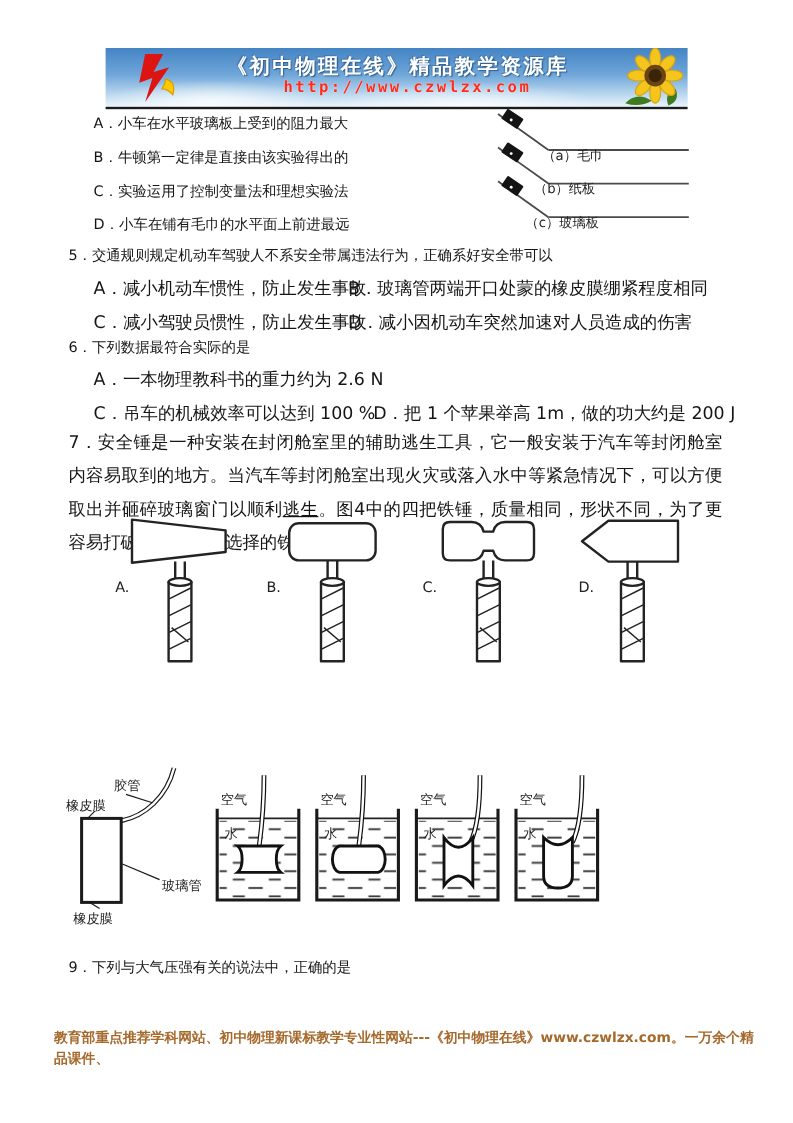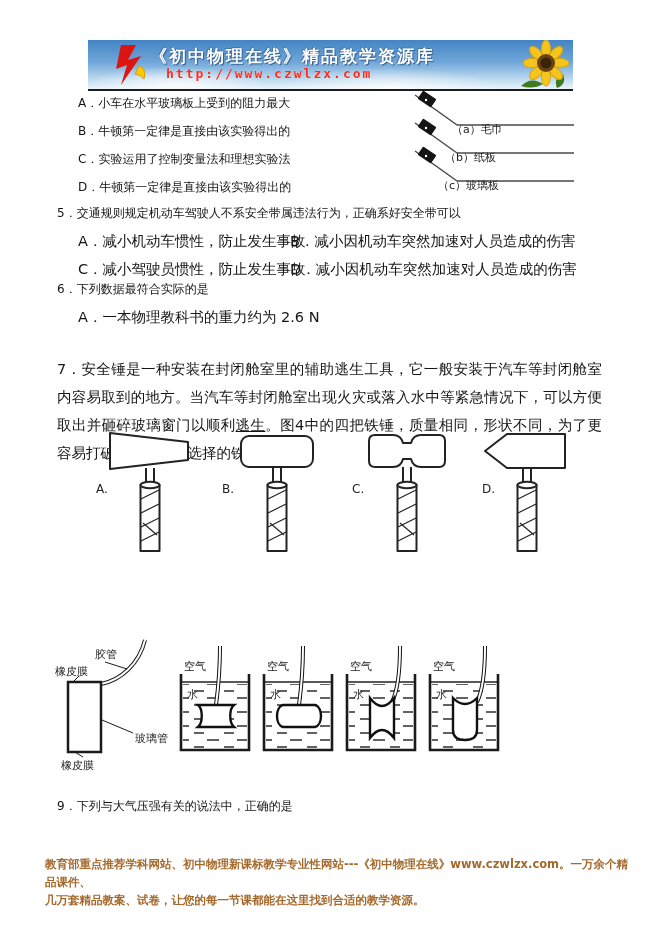--- a/index.html
+++ b/index.html
@@ -12,21 +12,21 @@
   .banner{
     position:absolute;left:88px;top:40px;width:485px;height:51px;
     border-bottom:2px solid #1c1c1c;box-sizing:border-box;
     display:flex;align-items:center;
     background:
       radial-gradient(ellipse 130px 26px at 18% 92%, rgba(255,255,255,.85), rgba(255,255,255,0) 70%),
       radial-gradient(ellipse 160px 30px at 62% 100%, rgba(255,255,255,.8), rgba(255,255,255,0) 70%),
       linear-gradient(180deg, var(--sky-top,#4484c4) 0%, #6fa6d9 45%, #bcd9ef 80%, var(--sky-bottom,#eaf4fb) 100%);
   }
   .banner-logo{margin-left:24px;flex:none;}
-  .banner-center{flex:1;display:flex;flex-direction:column;justify-content:center;line-height:1.15;}
+  .banner-center{flex:1;display:flex;flex-direction:column;align-items:center;justify-content:center;line-height:1.15;}
   .banner-title{
     color:#ffffff;font-weight:bold;font-size:17px;letter-spacing:2px;
     text-shadow:1px 1px 1px #2c5c8c, -1px -1px 0 rgba(40,70,110,.35);
     white-space:nowrap;
   }
   .banner-url{
     color:var(--banner-url,#ff2a1a);font-weight:bold;font-size:13px;letter-spacing:2px;
     font-family:"DejaVu Sans Mono","Liberation Mono",monospace;
     text-shadow:0 0 1px #fff;
     margin-left:16px;
@@ -90,21 +90,21 @@
       </g>
       <circle cx="33" cy="23" r="9" fill="#6b4414"></circle>
       <circle cx="33" cy="23" r="5.5" fill="#3a2408"></circle>
     </svg>
   </div>
 
   <div>
     <div class="tline" style="left:78px;top:89px">A．小车在水平玻璃板上受到的阻力最大</div>
     <div class="tline" style="left:78px;top:117px">B．牛顿第一定律是直接由该实验得出的</div>
     <div class="tline" style="left:78px;top:145px">C．实验运用了控制变量法和理想实验法</div>
-    <div class="tline" style="left:78px;top:173px">D．牛顿第一定律是直接由该实验得出的</div>
+    <div class="tline" style="left:78px;top:173px">D．小车在铺有毛巾的水平面上前进最远</div>
   </div>
 
   <svg class="fig" style="left:402px;top:86px" width="175" height="112" viewBox="0 0 175 112">
     <g stroke="#4a4a4a" stroke-width="1.5">
       <line x1="13" y1="9" x2="55" y2="39"></line>
         <line x1="55" y1="39" x2="172" y2="39"></line>
       <line x1="13" y1="37" x2="55" y2="67"></line>
         <line x1="55" y1="67" x2="172" y2="67"></line>
       <line x1="13" y1="65" x2="55" y2="95"></line>
         <line x1="55" y1="95" x2="172" y2="95"></line>
@@ -127,32 +127,36 @@
       </g>
     <text class="figtext" x="50" y="47">（a）毛巾</text>
     <text class="figtext" x="43" y="75">（b）纸板</text>
     <text class="figtext" x="36" y="103">（c）玻璃板</text>
   </svg>
 
   <div class="tline" style="left:57px;top:199px">5．交通规则规定机动车驾驶人不系安全带属违法行为，正确系好安全带可以</div>
   <div class="opts2" style="left:78px;top:227px">
     <div class="orow">
       <span class="optA">A．减小机动车惯性，防止发生事故</span>
-      <span>B．减小因机动车突然加速对人员造成的伤害</span>
+      <span>B．玻璃管两端开口处蒙的橡皮膜绷紧程度相同</span>
     </div>
     <div class="orow">
       <span class="optA">C．减小驾驶员惯性，防止发生事故</span>
       <span>D．减小因机动车突然加速对人员造成的伤害</span>
     </div>
   </div>
 
   <div class="tline" style="left:57px;top:275px">6．下列数据最符合实际的是</div>
   <div class="opts2" style="left:78px;top:303px">
     <div class="orow">
       <span class="optA" style="width:233px">A．一本物理教科书的重力约为 2.6 N</span>
+    </div>
+    <div class="orow">
+      <span class="optA" style="width:233px">C．吊车的机械效率可以达到 100 %</span>
+      <span>D．把 1 个苹果举高 1m，做的功大约是 200 J</span>
     </div>
   </div>
 
   <div class="tpar" style="left:57px;top:355px;width:545px">
     <span>7．安全锤是一种安装在封闭舱室里的辅助逃生工具，它一般安装于汽车等封闭舱室内容易取到的地方。当汽车等封闭舱室出现火灾或落入水中等紧急情况下，可以方便取出并砸碎玻璃窗门以顺利</span><span class="u">逃生</span><span>。图4中的四把铁锤，质量相同，形状不同，为了更容易打破玻璃，应该选择的铁锤是</span>
   </div>
 
   <svg class="fig" style="left:56px;top:427px" width="548" height="130" viewBox="0 0 548 130">
     <g fill="#ffffff" stroke="#232323" stroke-width="2" stroke-linejoin="round">
 
@@ -256,16 +260,15 @@
       <text class="figtext" x="8" y="32">空气</text>
       <text class="figtext" x="11" y="60">水</text>
     </svg>
 
   </div>
 
   <div class="tline" style="left:57px;top:792px">9．下列与大气压强有关的说法中，正确的是</div>
 
   <div class="footer">
     <div>教育部重点推荐学科网站、初中物理新课标教学专业性网站---《初中物理在线》www.czwlzx.com。一万余个精品课件、</div>
-    <div>几万套精品教案、试卷，让您的每一节课都能在这里找到合适的教学资源。</div>
   </div>
 
 </div>
 
 </body></html>

